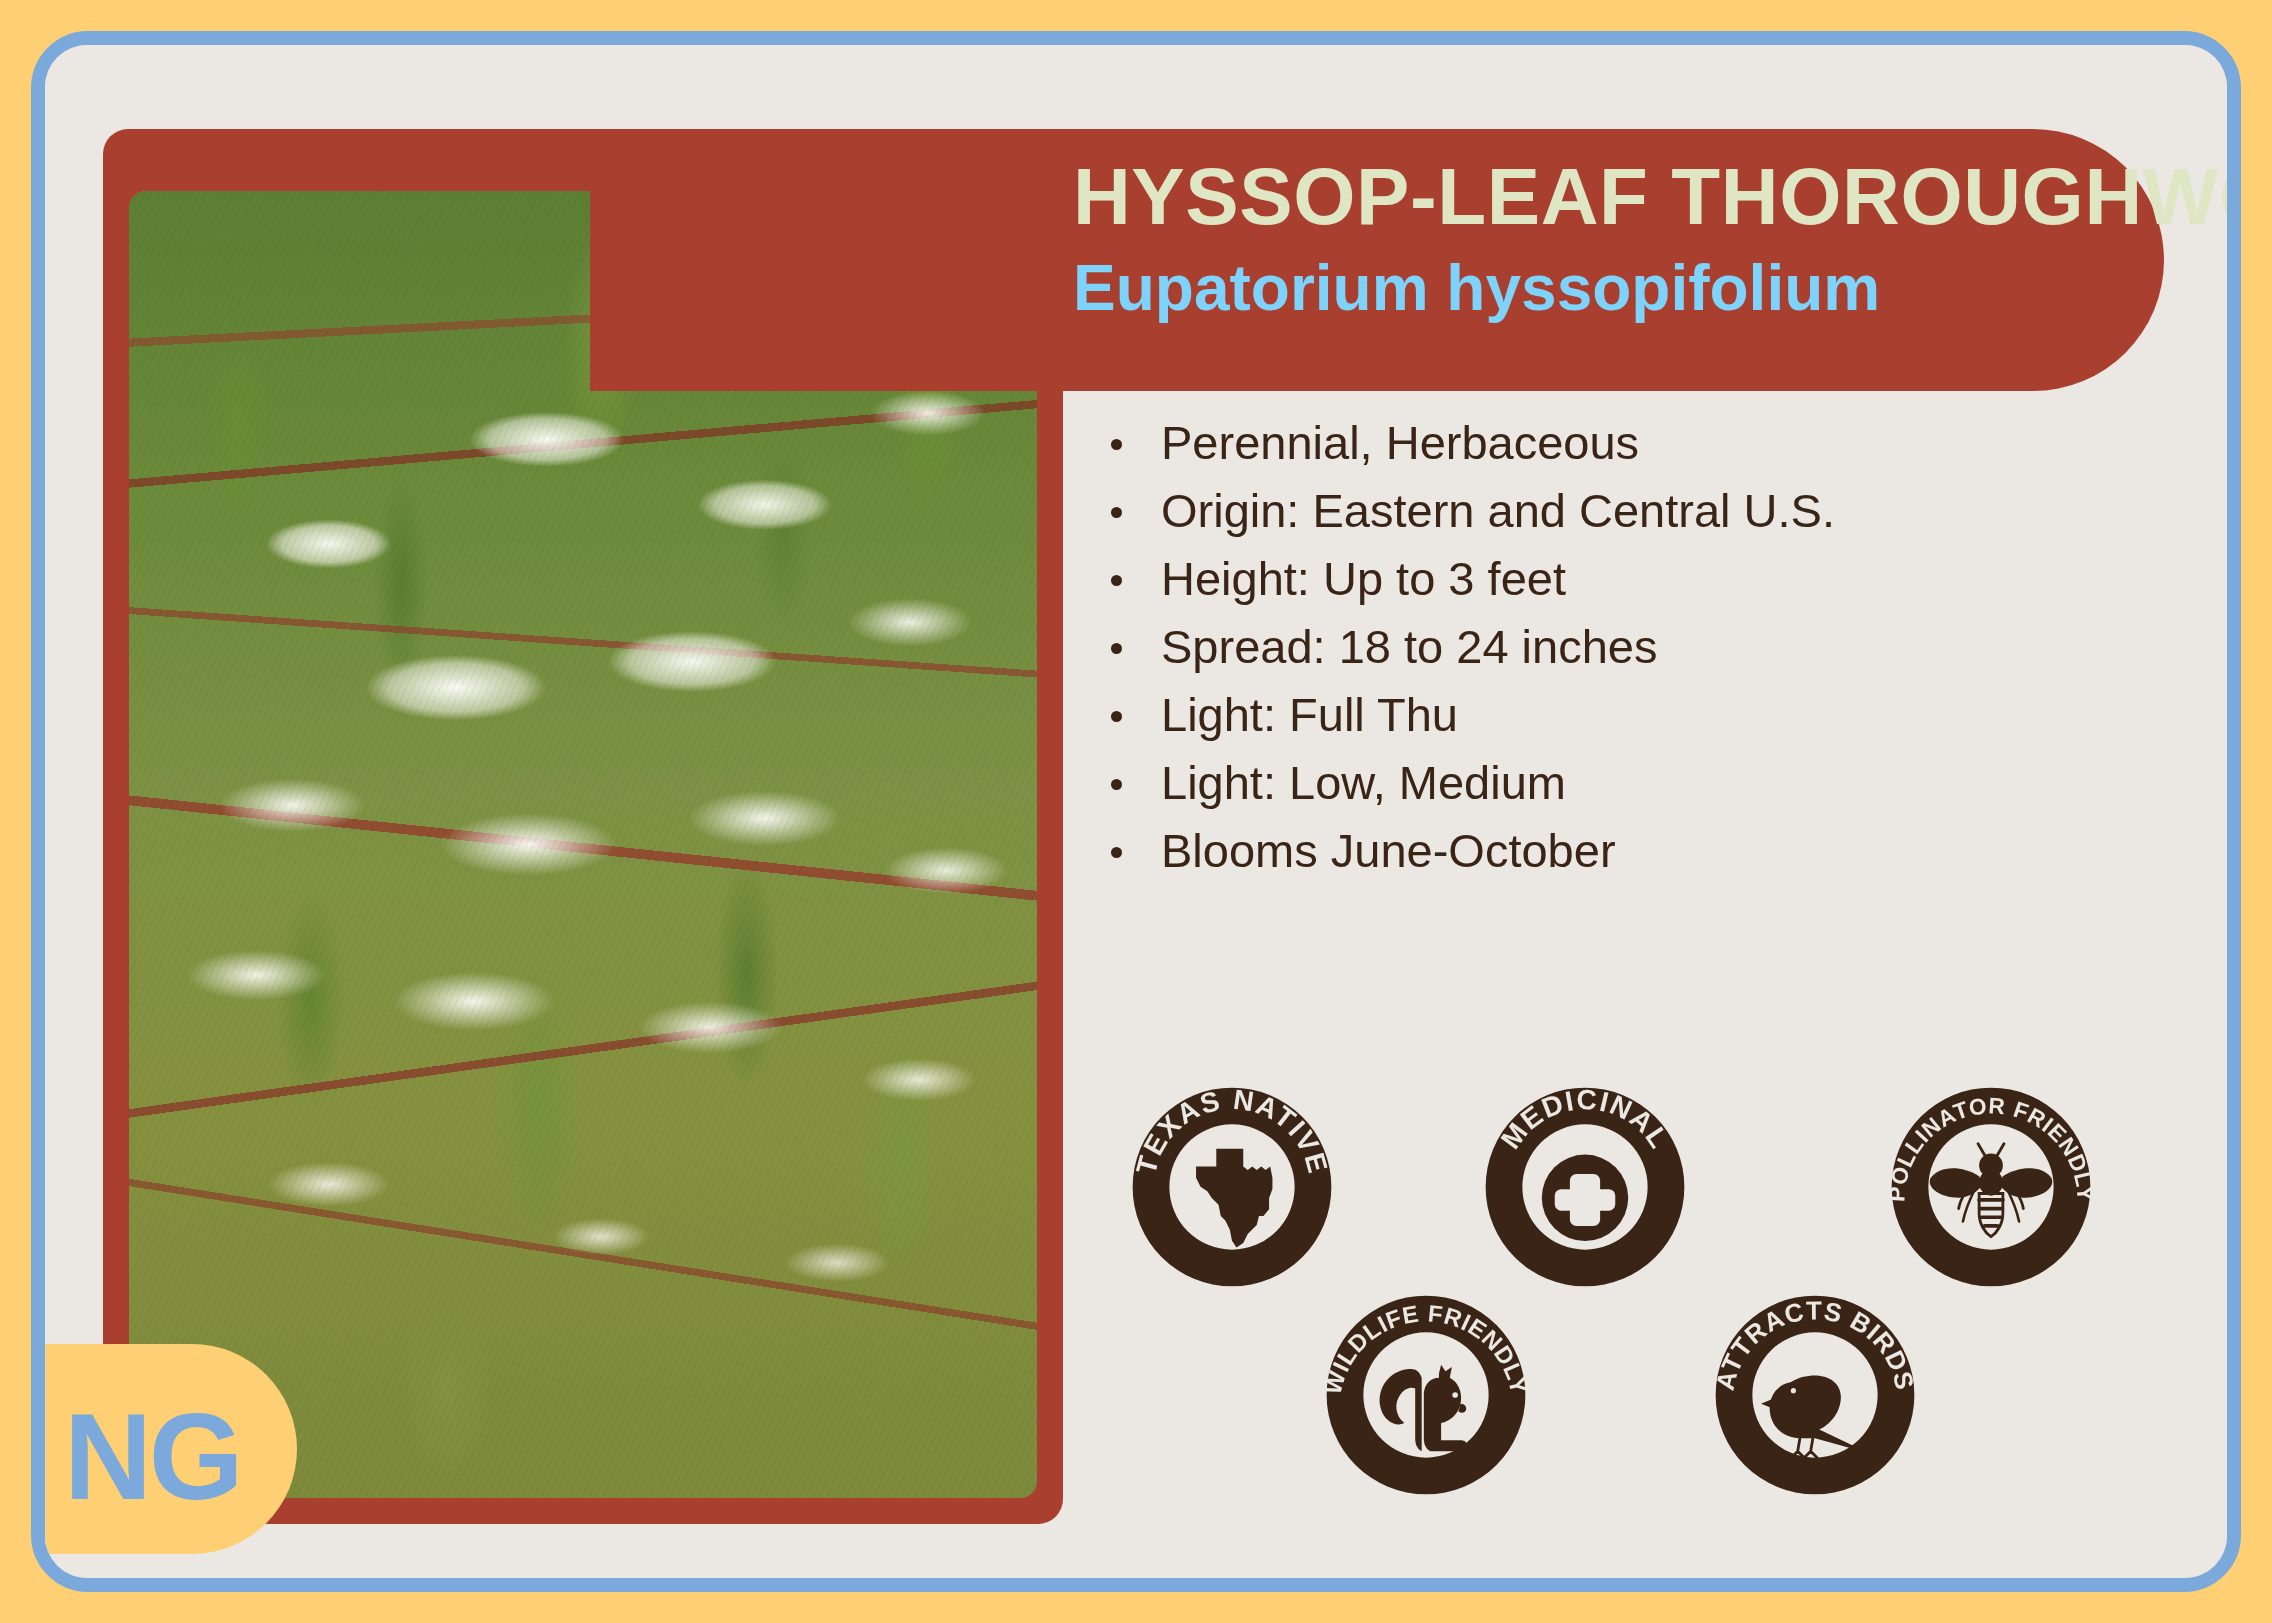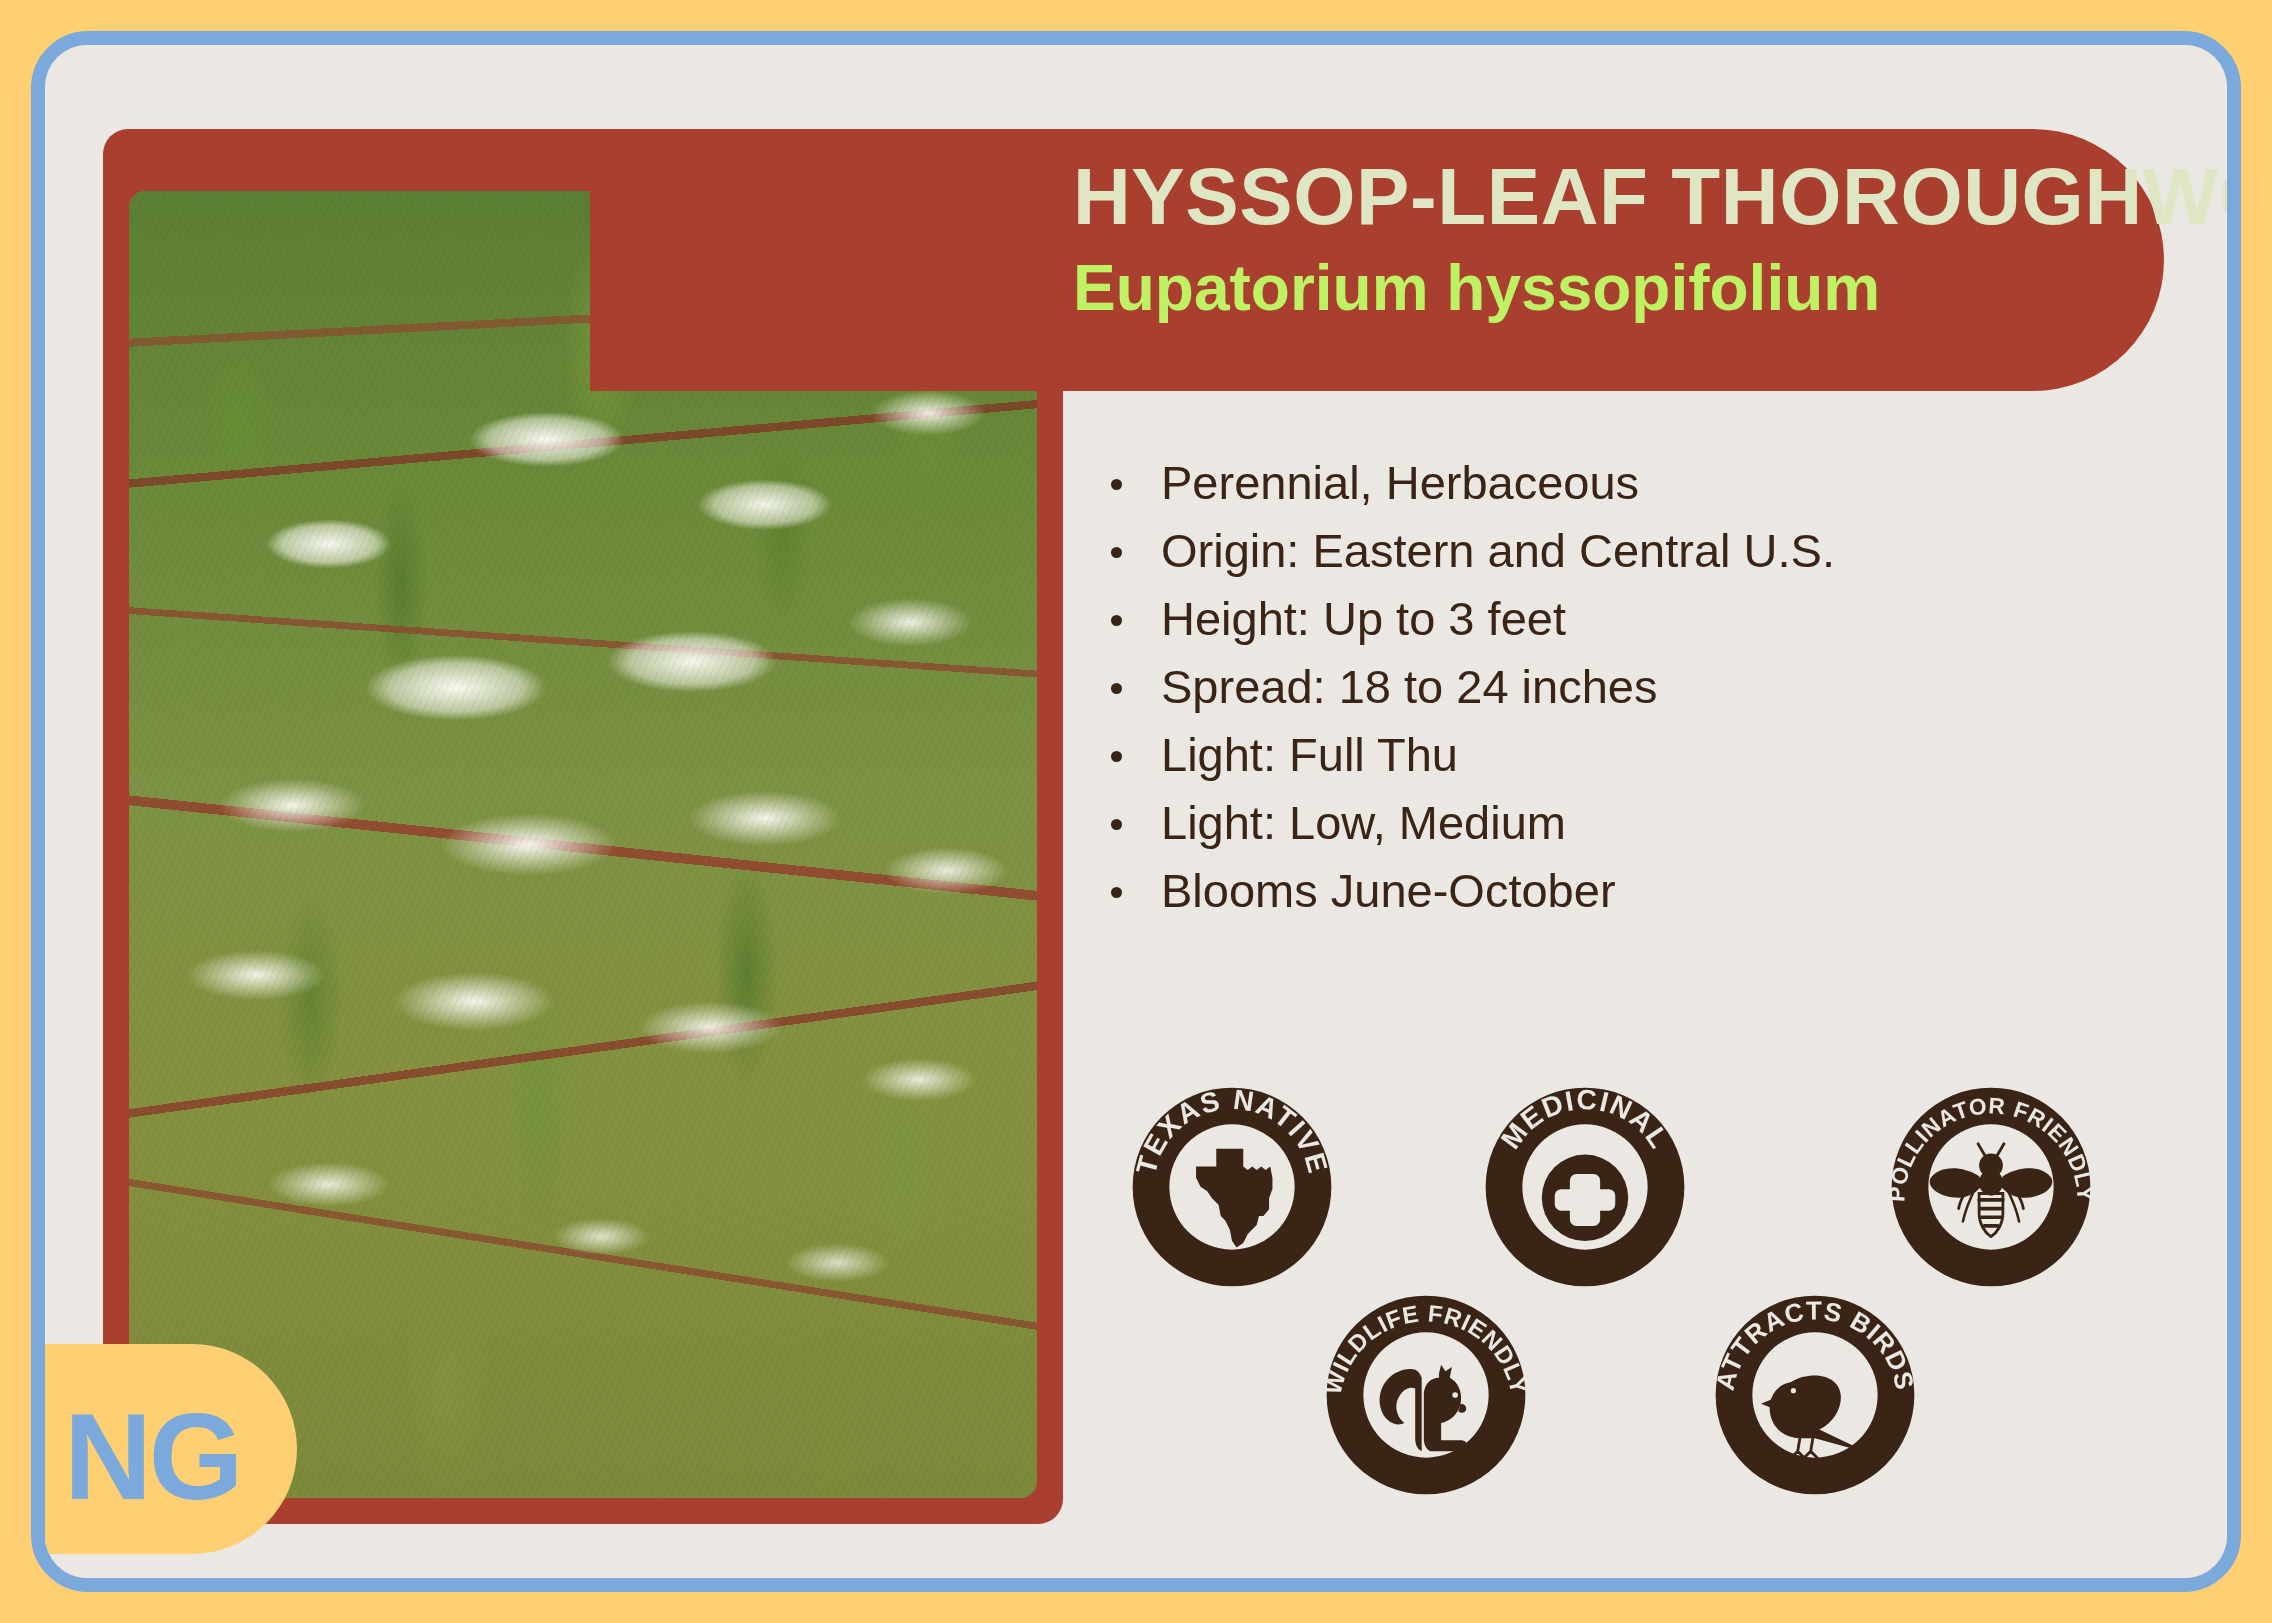--- a/index.html
+++ b/index.html
@@ -143,32 +143,31 @@
     color: #DFE6C4;
     white-space: nowrap;
   }
   #scientific-name {
     position: absolute;
     left: 483px;
     top: 122px;
     font-size: 64px;
     font-weight: 700;
     font-style: normal;
-    color: #bef264;
+    color: #7dd3fc;
     white-space: nowrap;
   }
 
   
   #facts {
     position: absolute;
     left: 1057px;
     top: 364px;
     width: 1023px;
     list-style: none;
-    margin-top: 40px;
   }
   #facts li {
     position: relative;
     font-size: 47px;
     line-height: 68px;
     color: #3A2416;
     padding-left: 59px;
     white-space: nowrap;
   }
   #facts li::before {

